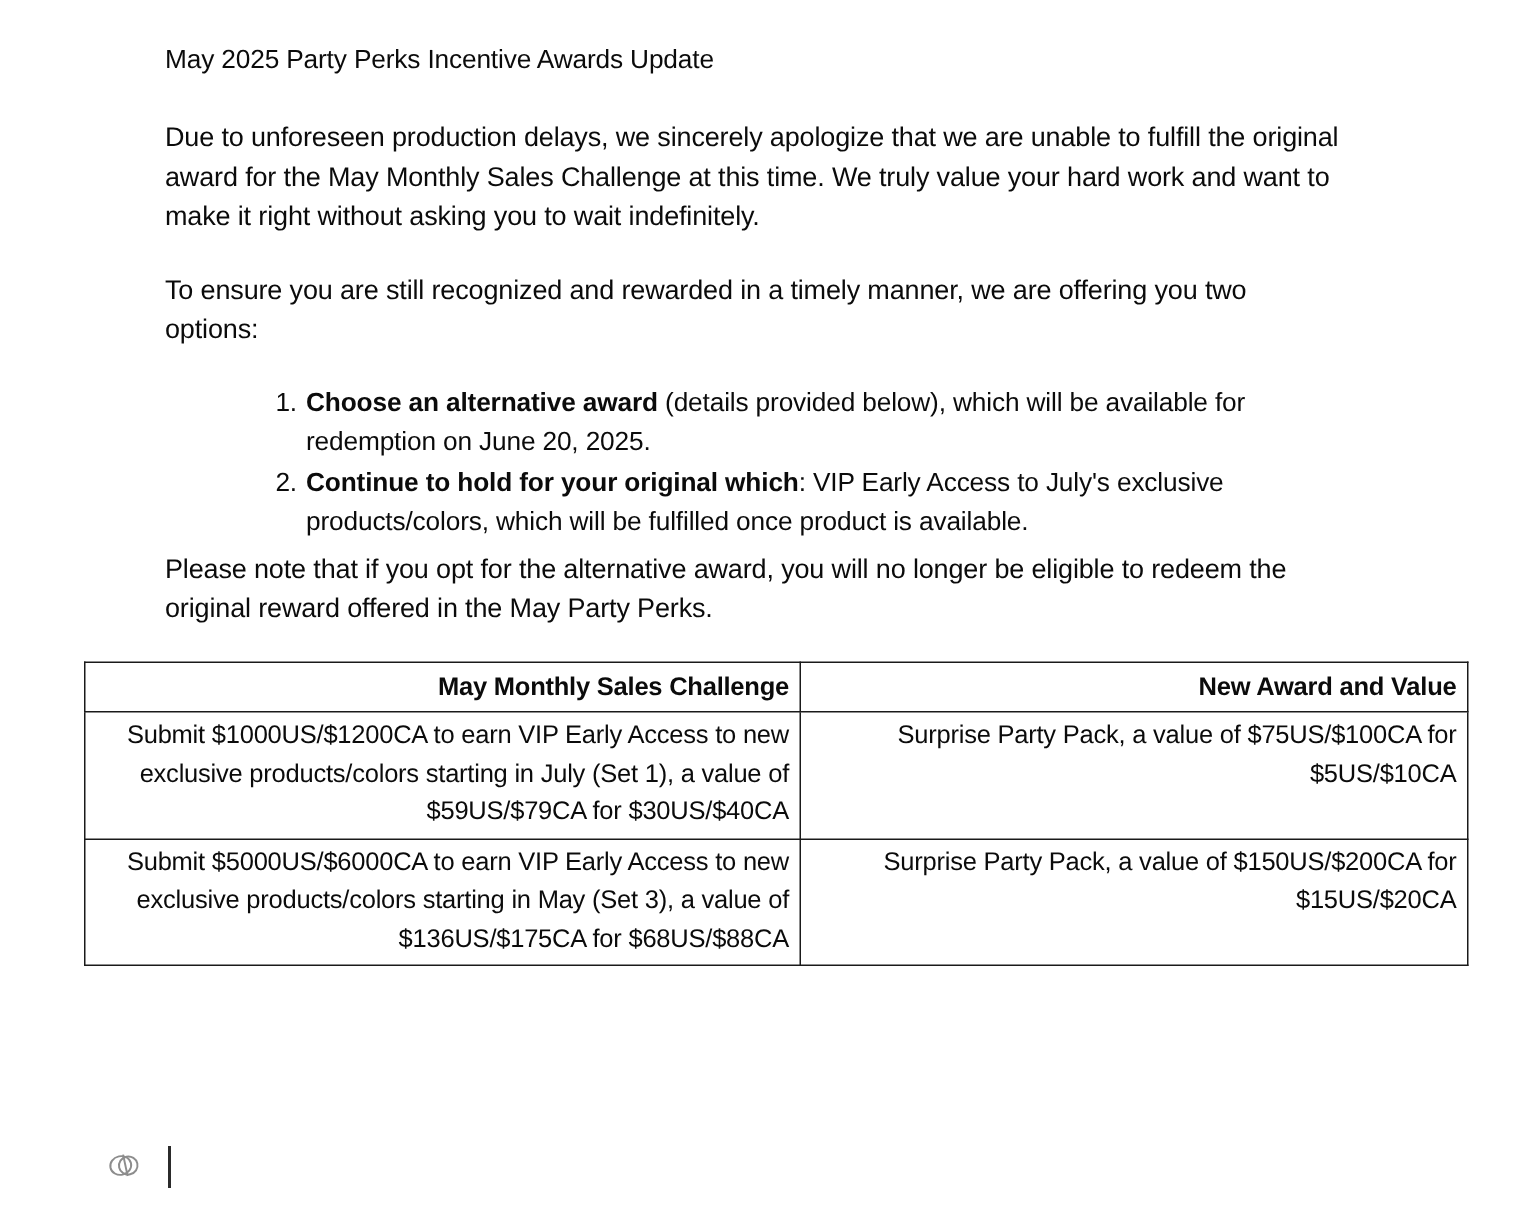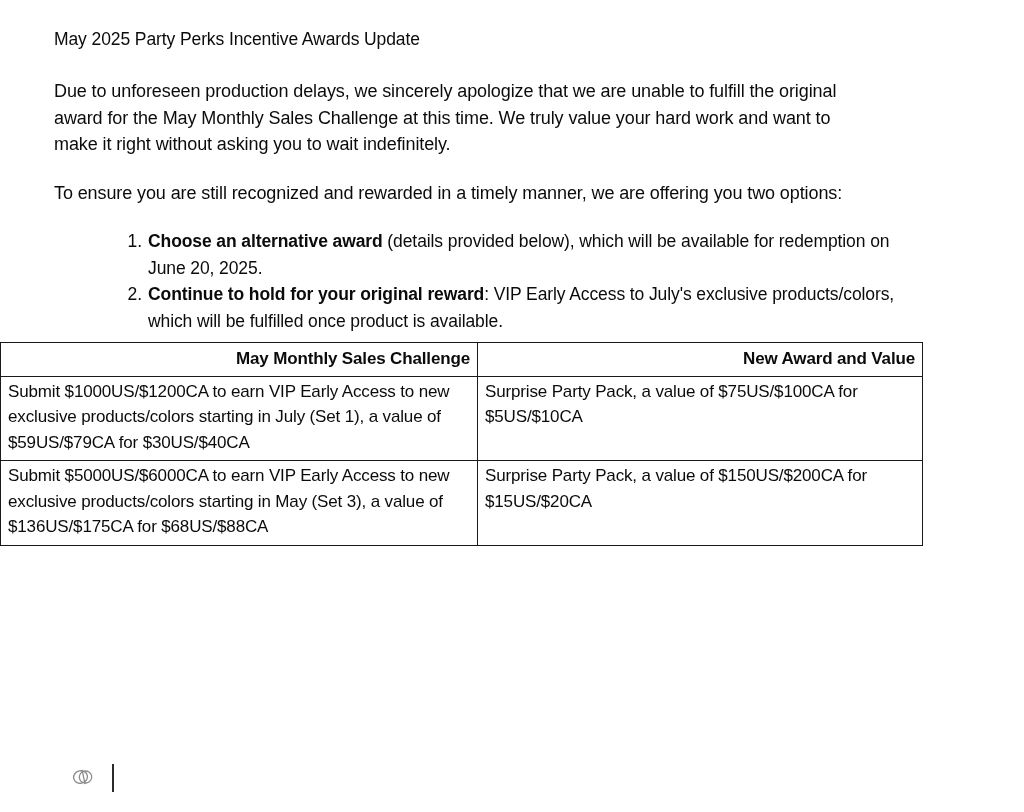--- a/index.html
+++ b/index.html
@@ -13,21 +13,21 @@
     font-family: "Liberation Sans", sans-serif;
     color: #0b0b0b;
     overflow: hidden;
     position: relative;
   }
   .page {
     position: relative;
     width: 944px;
     height: 812px;
     box-sizing: border-box;
-    padding: 26px 46px 0 54px;
+    padding: 26px 46px 0 110px;
   }
   .doc-title {
     font-size: 17.5px;
     line-height: 26px;
     letter-spacing: -0.1px;
     margin: 0 0 26px 0;
   }
   p.para {
     font-size: 18px;
     line-height: 26.5px;
@@ -71,20 +71,21 @@
     table-layout: fixed;
   }
   table.award-table th,
   table.award-table td {
     border: 1.4px solid #1a1a1a;
     vertical-align: top;
     font-size: 17px;
     line-height: 25.5px;
     letter-spacing: -0.15px;
     padding: 2px 7px 5px 7px;
+    text-align: right;
   }
   table.award-table th {
     text-align: right;
     font-weight: bold;
     padding: 3px 7px 4px 7px;
   }
   table.award-table col.c1 { width: 477px; }
   table.award-table col.c2 { width: 445px; }
   td.cell { height: 74px; }
   tr.r1 td.cell { height: 74px; }
@@ -115,24 +116,25 @@
 
   <p class="para">Due to unforeseen production delays, we sincerely apologize that we are unable to fulfill the original award for the May Monthly Sales Challenge at this time. We truly value your hard work and want to make it right without asking you to wait indefinitely.</p>
 
   <p class="para tight">To ensure you are still recognized and rewarded in a timely manner, we are offering you two options:</p>
 
   <ol class="options">
     <li>
       <b>Choose an alternative award</b><span> (details provided below), which will be available for redemption on June 20, 2025.</span>
     </li>
     <li>
-      <b>Continue to hold for your original reward</b><span>: VIP Early Access to July's exclusive products/colors, which will be fulfilled once product is available.</span>
+      <b>Continue to hold for your original which</b><span>: VIP Early Access to July's exclusive products/colors, which will be fulfilled once product is available.</span>
     </li>
   </ol>
 
+  <p class="para">Please note that if you opt for the alternative award, you will no longer be eligible to redeem the original reward offered in the May Party Perks.</p>
 
 
   <table class="award-table">
     <colgroup>
         <col class="c1">
         <col class="c2">
       </colgroup>
     <thead>
       <tr>
         <th>May Monthly Sales Challenge</th>

